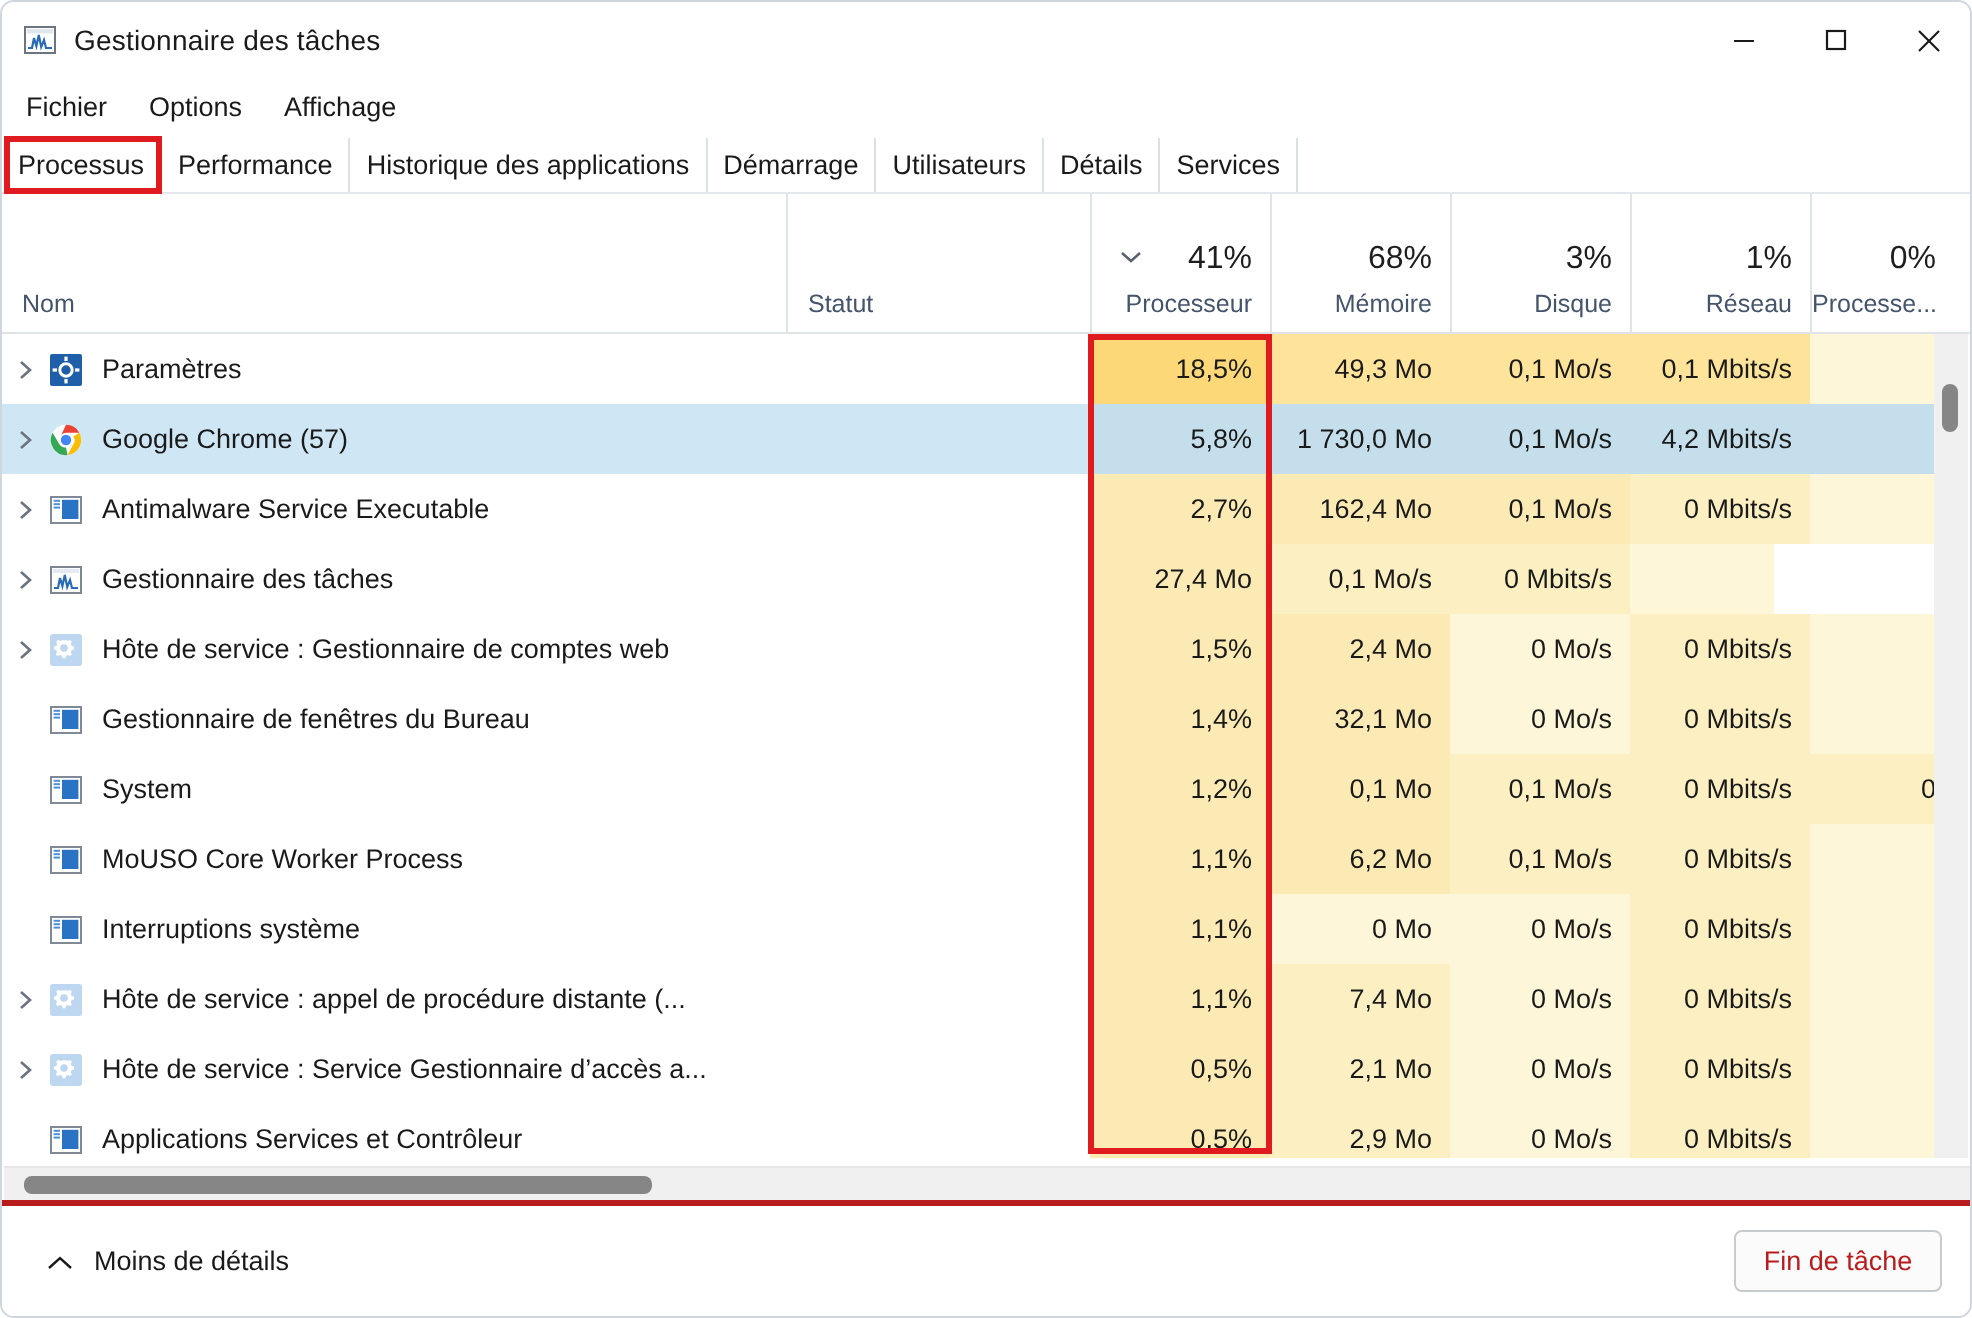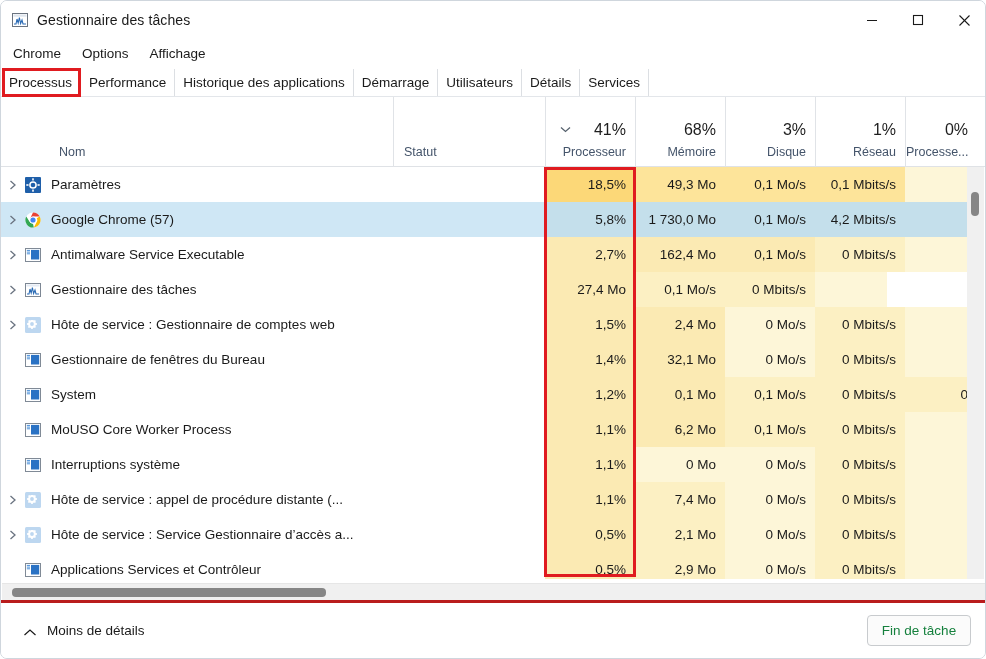--- a/index.html
+++ b/index.html
@@ -222,21 +222,21 @@
     cursor: default;
   }
   .lessdetails .caret { width: 18px; height: 12px; margin-right: 8px; }
   .lessdetails .txt { font-size: 13.5px; color: #1a1a1a; }
   .endtask {
     position: absolute; right: 16px;
     width: 104px; height: 31px;
     background: #fbfbfb;
     border: 1px solid #c8cbce;
     border-radius: 4px;
-    font-size: 13.5px; color: #15803d;
+    font-size: 13.5px; color: #b91c1c;
     font-family: "Liberation Sans", sans-serif;
     cursor: default;
   }
 </style>
 </head>
 <body>
 
 <div id="app">
 
   <div class="titlebar">
@@ -263,21 +263,21 @@
       <div class="win-btn close">
         <svg class="glyph-close" width="13" height="13" viewBox="0 0 13 13">
           <line x1="1.5" y1="1.5" x2="11.5" y2="11.5" stroke="#1a1a1a" stroke-width="1.1"></line>
           <line x1="11.5" y1="1.5" x2="1.5" y2="11.5" stroke="#1a1a1a" stroke-width="1.1"></line>
         </svg>
       </div>
     </div>
   </div>
 
   <div class="menubar" id="menubar">
-      <div class="menu-item">Chrome</div>
+      <div class="menu-item">Fichier</div>
       <div class="menu-item">Options</div>
       <div class="menu-item">Affichage</div>
     </div>
 
   <div class="tabbar" id="tabbar">
       <div class="tab selected">
         <span>Processus</span>
       </div>
       <div class="tab">
         <span>Performance</span>
@@ -294,21 +294,21 @@
       <div class="tab">
         <span>Détails</span>
       </div>
       <div class="tab">
         <span>Services</span>
       </div>
       <div class="tab tab-spacer"></div>
     </div>
 
   <div class="colheader" id="colheader">
-      <div class="col left" style="width: 392px; flex: 0 0 392px; padding-left: 48px;">
+      <div class="col left" style="width: 392px; flex: 0 0 392px;">
         <div class="pct"></div>
         <div class="lbl">Nom</div>
       </div>
       <div class="col left" style="width: 152px; flex: 0 0 152px;">
         <div class="pct"></div>
         <div class="lbl">Statut</div>
       </div>
       <div class="col right" style="width: 90px; flex: 0 0 90px;">
         <span class="sortcaret"><svg width="11" height="7" viewBox="0 0 11 7">
             <polyline points="1,1.5 5.5,5.5 10,1.5" fill="none" stroke="#58636f" stroke-width="1.3"></polyline>

